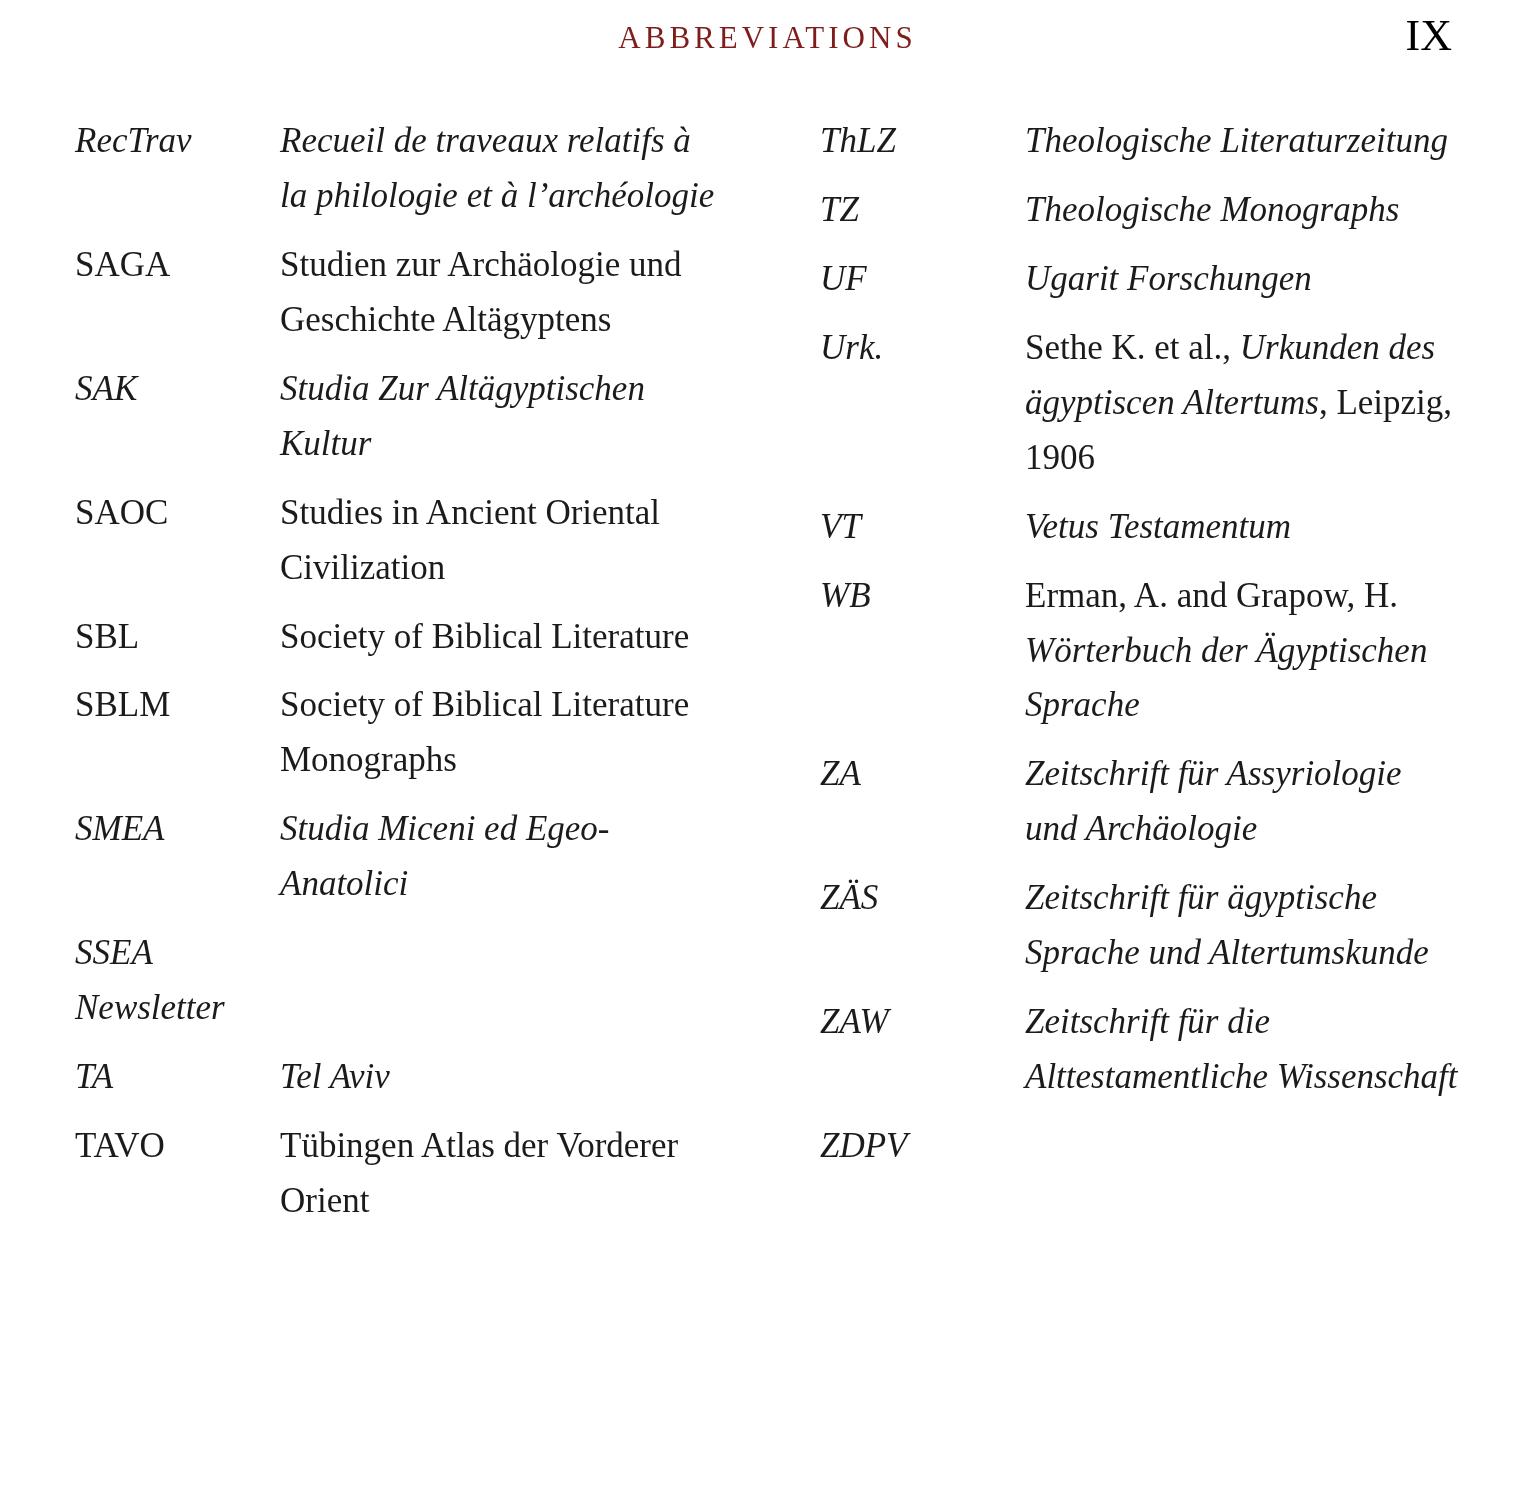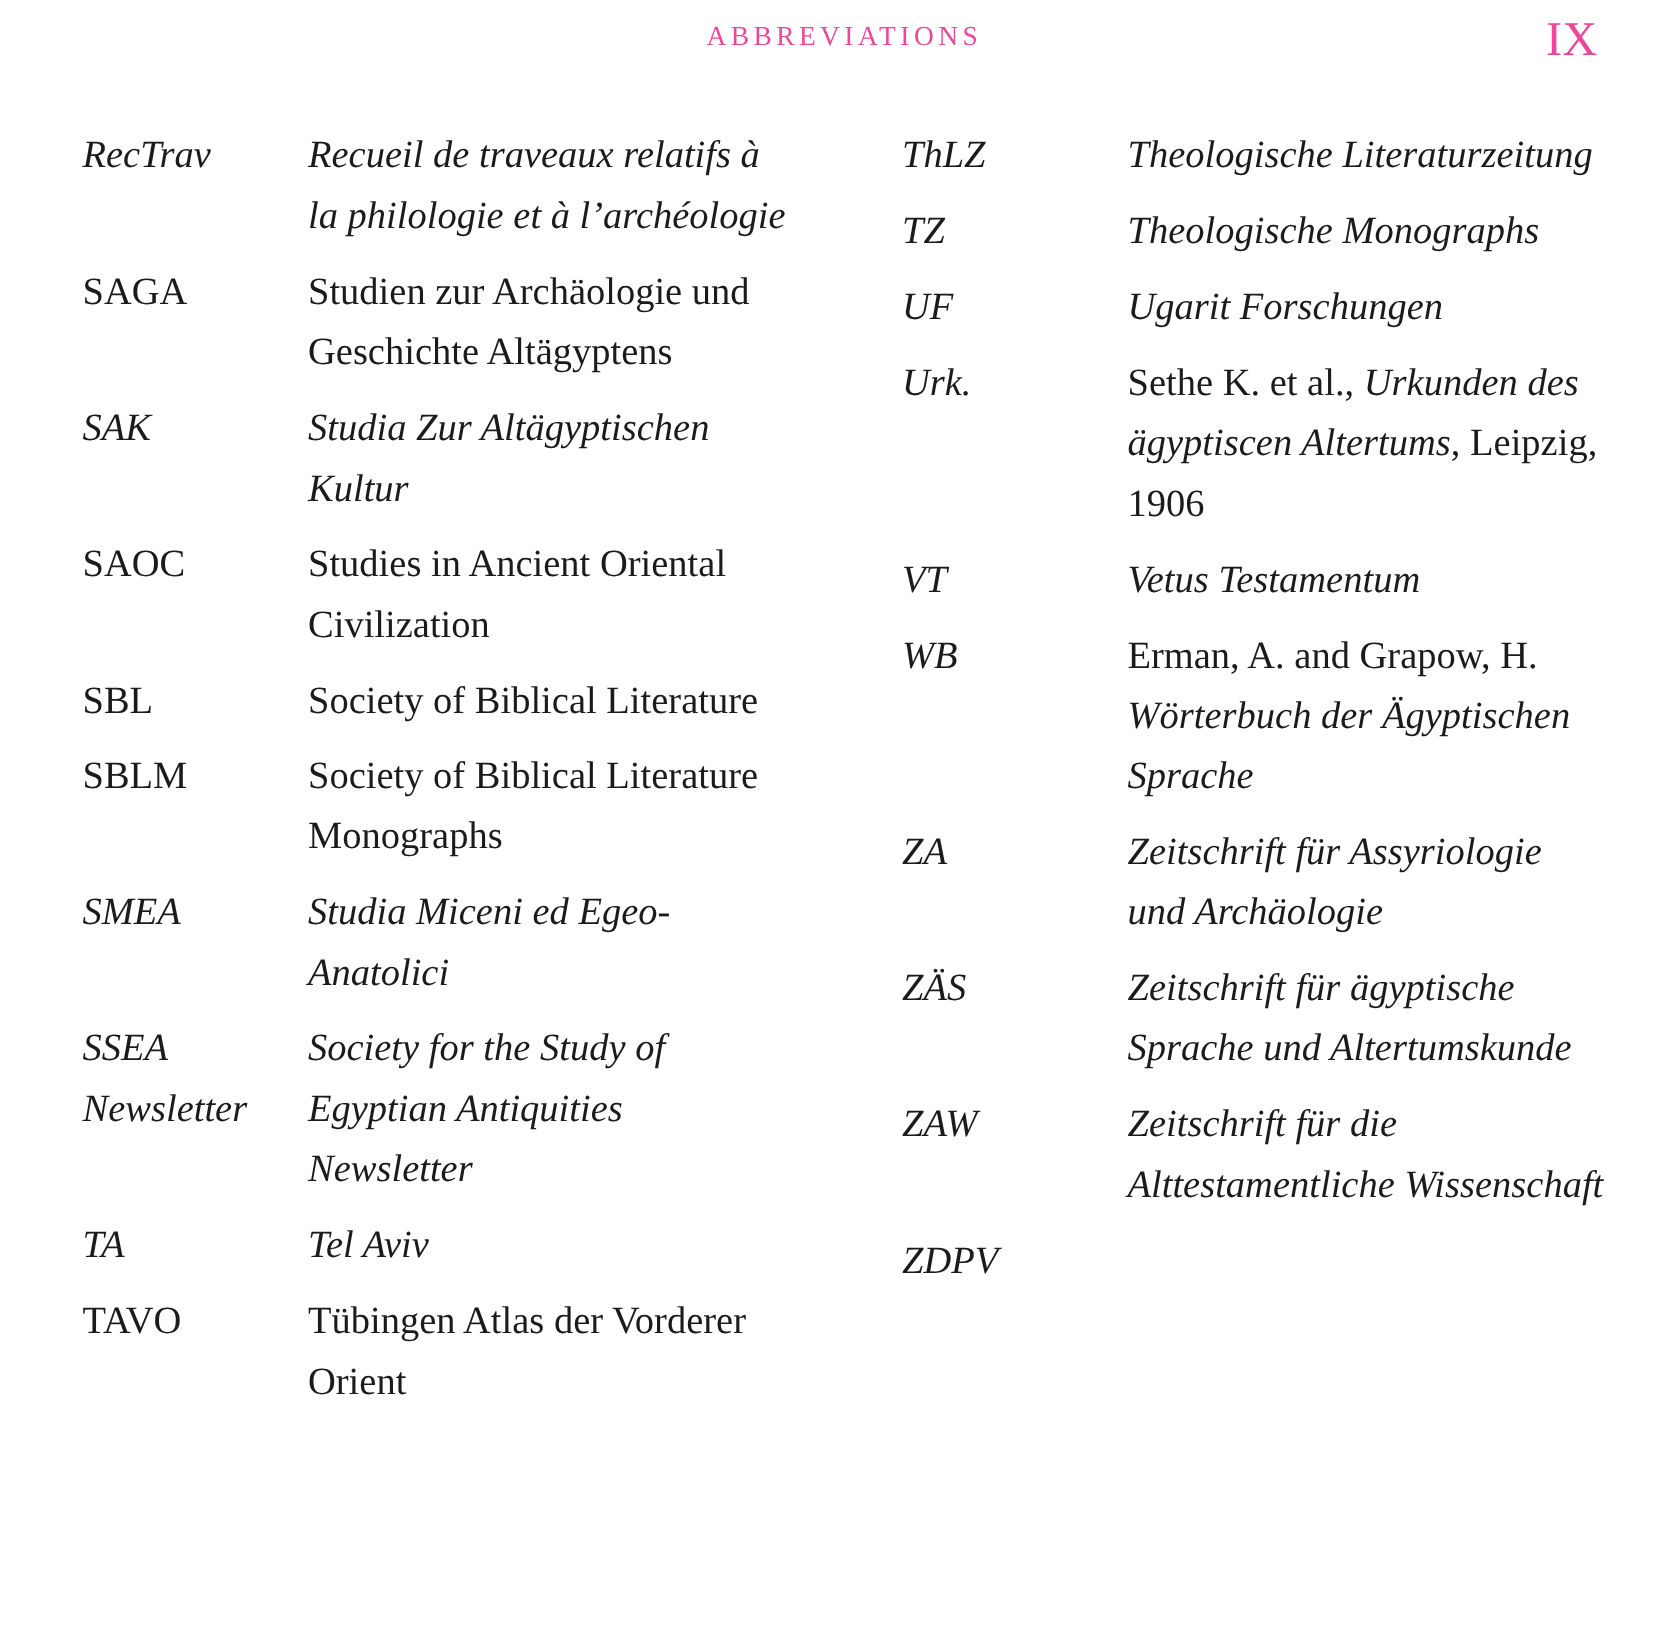--- a/index.html
+++ b/index.html
@@ -25,30 +25,30 @@
   header.page-header {
     position: relative;
     height: 62px;
   }
   .running-title {
     position: absolute;
     left: 0;
     right: 0;
     top: 6px;
     text-align: center;
-    font-size: 25px;
+    font-size: 31px;
     letter-spacing: 4px;
-    color: #ec4899;
+    color: #7f1d1d;
   }
   .page-number {
     position: absolute;
     right: 8px;
     top: -4px;
     font-size: 44px;
-    color: #ec4899;
+    color: #000000;
   }
   main.cols {
     display: flex;
     gap: 105px;
     margin-top: 38px;
   }
   .col {
     flex: 1 1 0;
     min-width: 0;
   }
@@ -103,21 +103,20 @@
         <div class="entry">
           <div class="abbr rm">SBLM</div>
           <div class="def"><span class="rm">Society of Biblical Literature Monographs</span></div>
         </div>
         <div class="entry">
           <div class="abbr it">SMEA</div>
           <div class="def"><span class="it">Studia Miceni ed Egeo-Anatolici</span></div>
         </div>
         <div class="entry">
           <div class="abbr it">SSEA Newsletter</div>
-          <div class="def"><span class="it">Society for the Study of Egyptian Antiquities Newsletter</span></div>
         </div>
         <div class="entry">
           <div class="abbr it">TA</div>
           <div class="def"><span class="it">Tel Aviv</span></div>
         </div>
         <div class="entry">
           <div class="abbr rm">TAVO</div>
           <div class="def"><span class="rm">Tübingen Atlas der Vorderer Orient</span></div>
         </div>
       </div>

